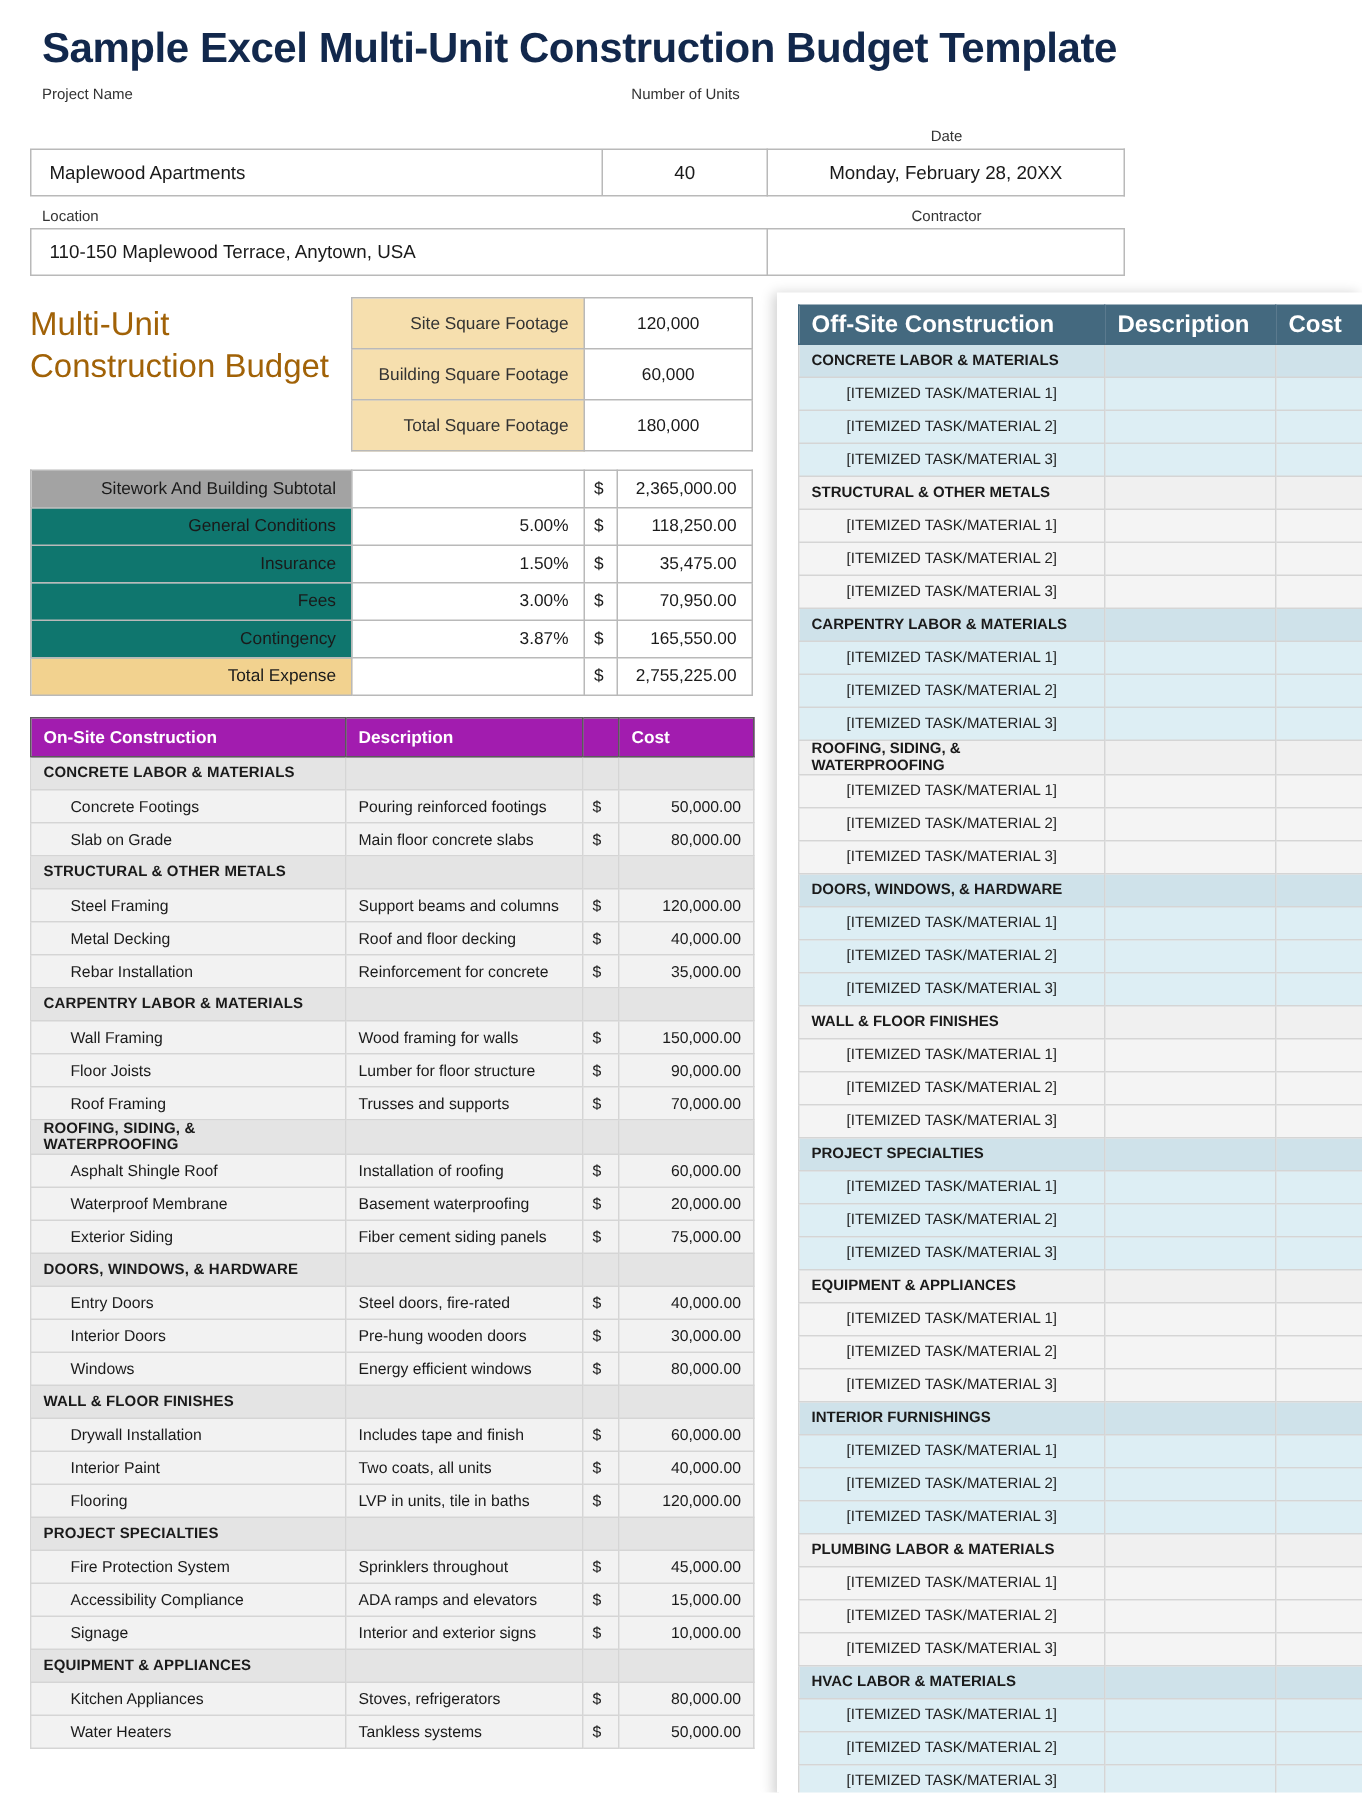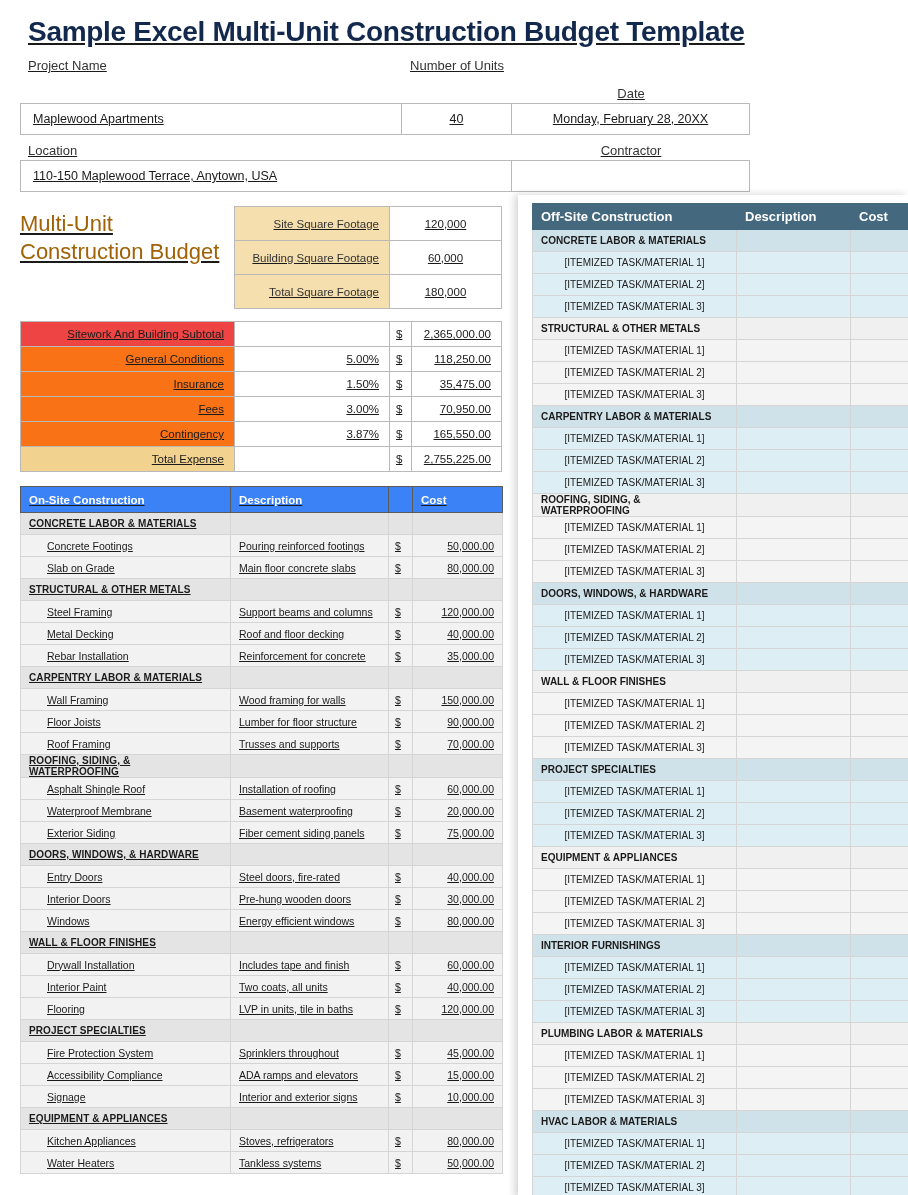--- a/index.html
+++ b/index.html
@@ -6,36 +6,36 @@
   html, body { margin:0; padding:0; }
   body {
     width: 908px;
     height: 1195px;
     background: #ffffff;
     font-family: "Liberation Sans", sans-serif;
     color: #1a1a1a;
     overflow: hidden;
     position: relative;
   }
-  .page { position: relative; width: 900px; height: 1195px; padding: 0 18px; text-decoration: underline; }
+  .page { position: relative; width: 900px; height: 1195px; padding: 0 18px; }
 
   
   .title {
     font-size: 28px;
     font-weight: bold;
     color: #12284c;
     letter-spacing: -0.3px;
     padding: 16px 0 10px 10px;
     white-space: nowrap;
   }
 
   
   .hdr-labels, .hdr-labels2 {
     display: flex;
-    font-size: 13px;
+    font-size: 10px;
     color: #333;
     margin-left: 2px;
   }
   .hdr-labels .l1 { width: 382px; padding-left: 8px; }
   .hdr-labels .l2 { width: 110px; text-align: center; }
   .hdr-labels .l3 { width: 238px; text-align: center; margin-top: 28px; }
 
   .hdr-row { display: flex; margin: 2px 0 8px 2px; }
   .hdr-cell {
     border: 1px solid #b9b9b9;
@@ -84,35 +84,35 @@
   .summary { border-collapse: collapse; margin-top: 12px; margin-left: 2px; }
   .summary td {
     border: 1px solid #b9b9b9;
     height: 25px;
     font-size: 11.5px;
   }
   .sum-label { width: 214px; text-align: right; padding-right: 10px; }
   .sum-pct { width: 155px; text-align: right; padding-right: 10px; }
   .sum-dollar { width: 22px; text-align: left; padding-left: 6px; }
   .sum-amt { width: 90px; text-align: right; padding-right: 10px; }
-  .shade1 { background: #ef4444; }
-  .shade2 { background: #f97316; }
+  .shade1 { background: #a3a3a3; }
+  .shade2 { background: #0f766e; }
   .shade3 { background: #f2d28f; }
   .white { background: #ffffff; }
 
   
   .onsite {
     margin-top: 14px;
     margin-left: 2px;
     border-collapse: collapse;
     width: 482px;
     table-layout: fixed;
   }
   .onsite th {
-    background: #3b82f6;
+    background: #a21caf;
     color: #fff;
     font-size: 11.5px;
     font-weight: bold;
     text-align: left;
     height: 26px;
     padding: 0 8px;
     border: 1px solid #5a5a5a;
   }
   .onsite td {
     border: 1px solid #d5d5d5;
@@ -146,21 +146,21 @@
     padding: 8px 0 0 14px;
   }
   .offsite {
     border-collapse: collapse;
     width: 376px;
     table-layout: fixed;
   }
   .offsite th {
     background: #44697f;
     color: #fff;
-    font-size: 13px;
+    font-size: 16px;
     font-weight: bold;
     text-align: left;
     height: 26px;
     padding: 0 8px;
     border: 1px solid #44697f;
   }
   .offsite td {
     border: 1px solid #d5d5d5;
     height: 22px;
     font-size: 10px;

